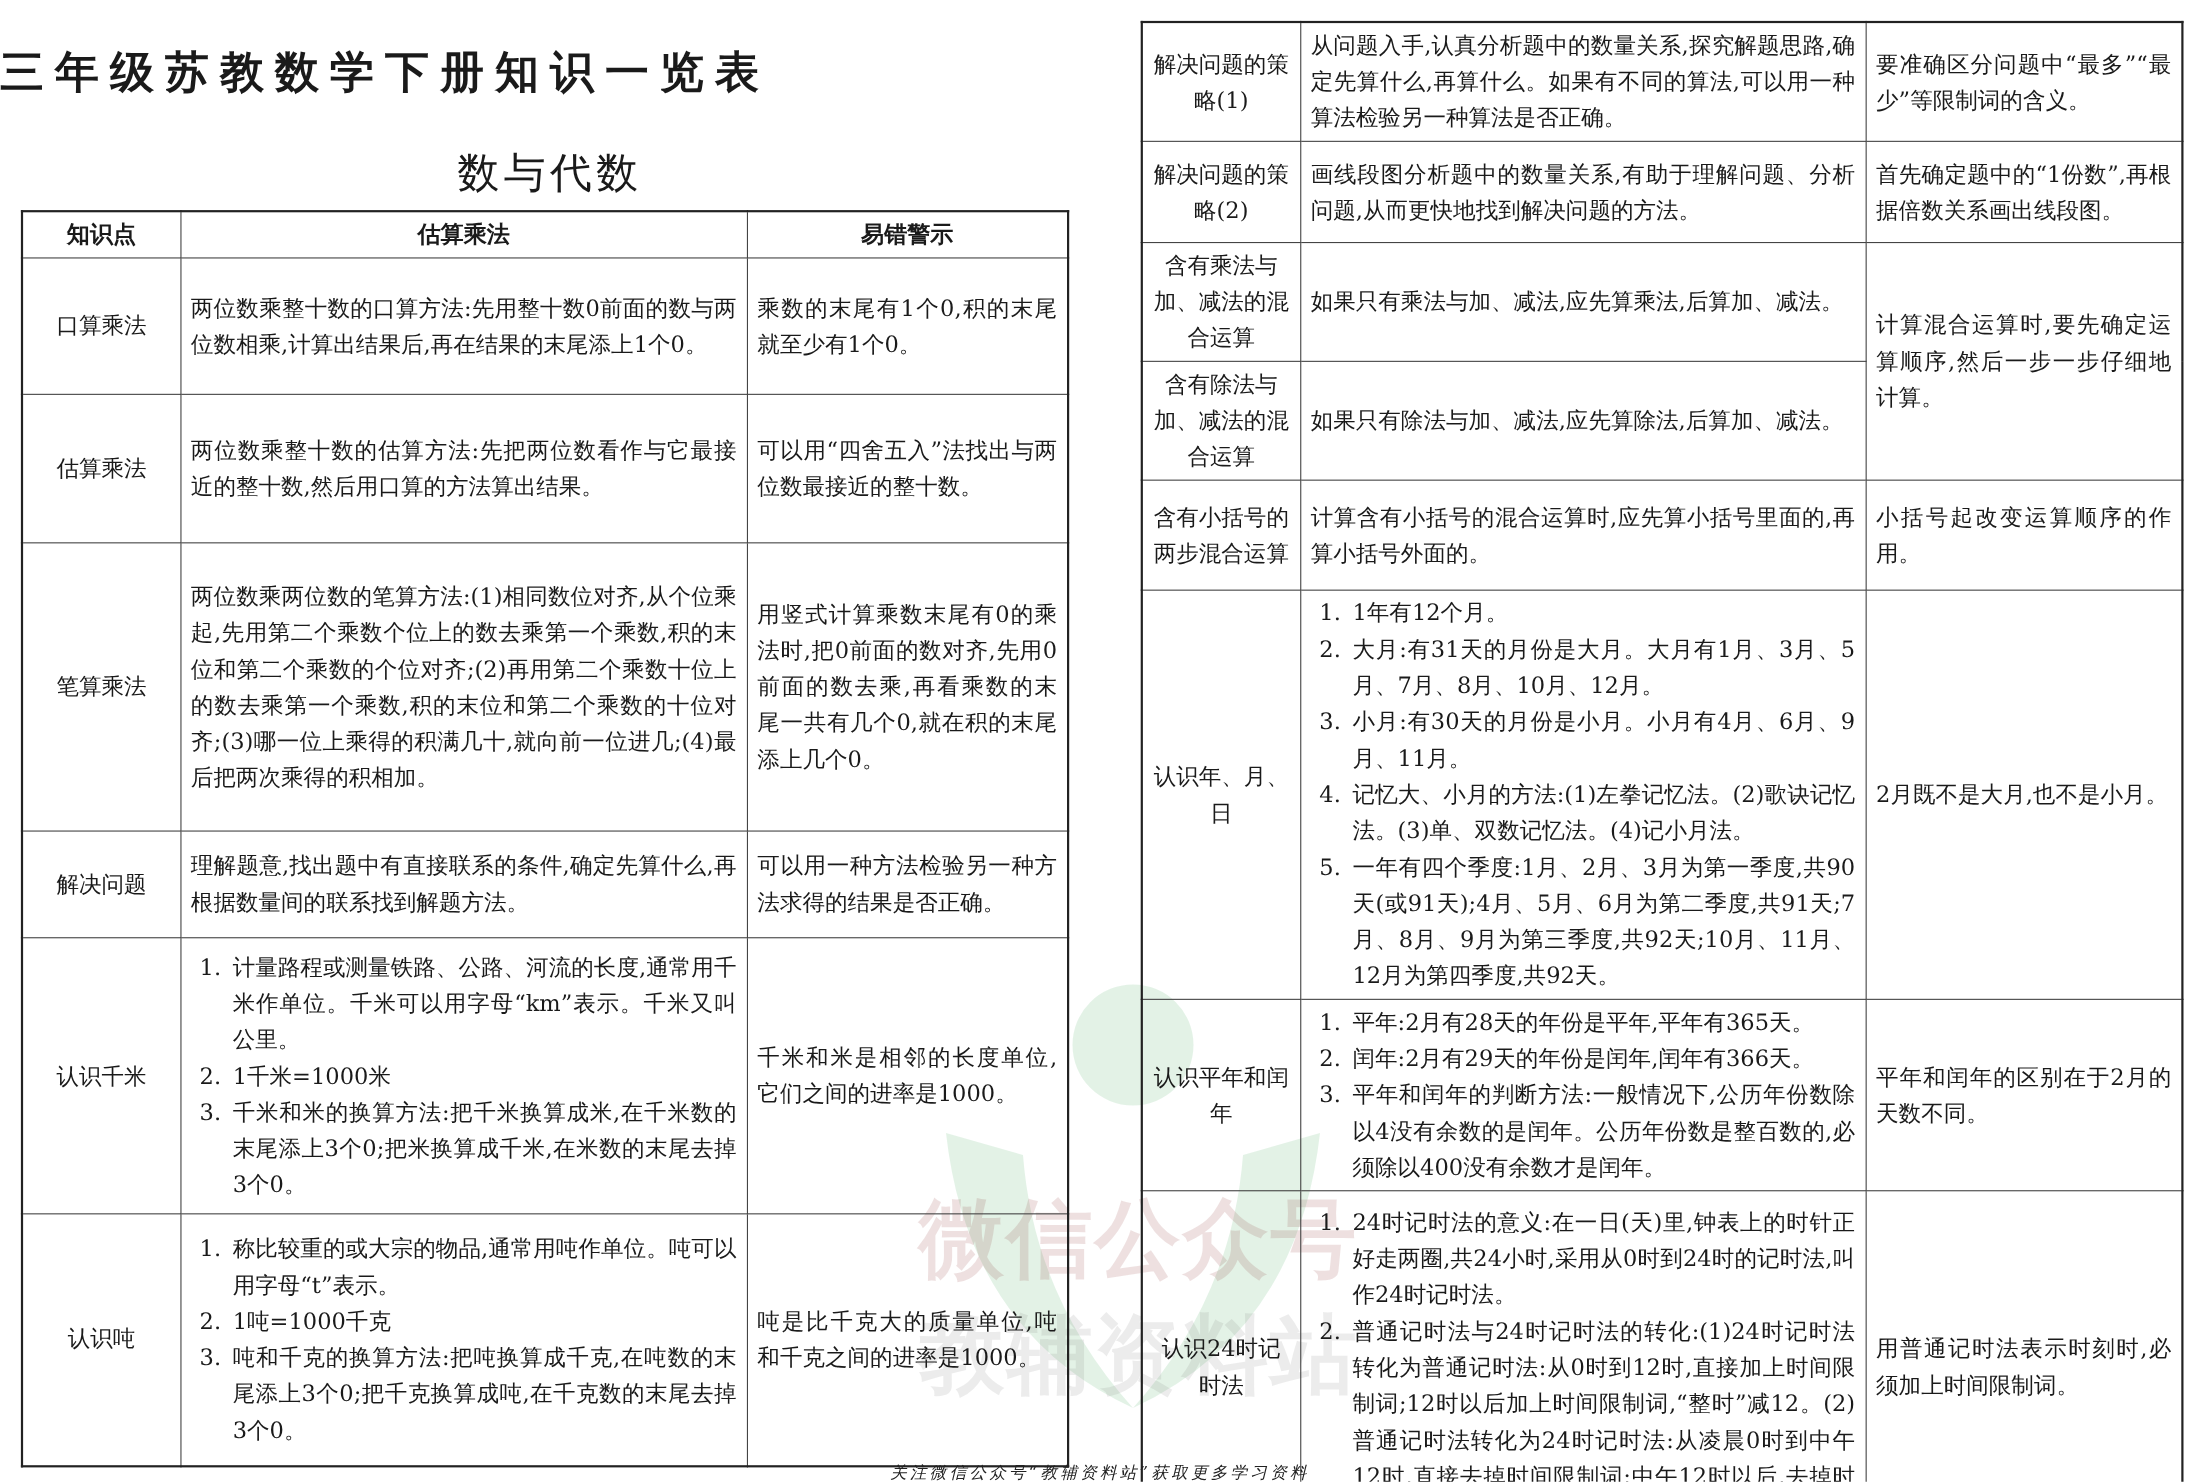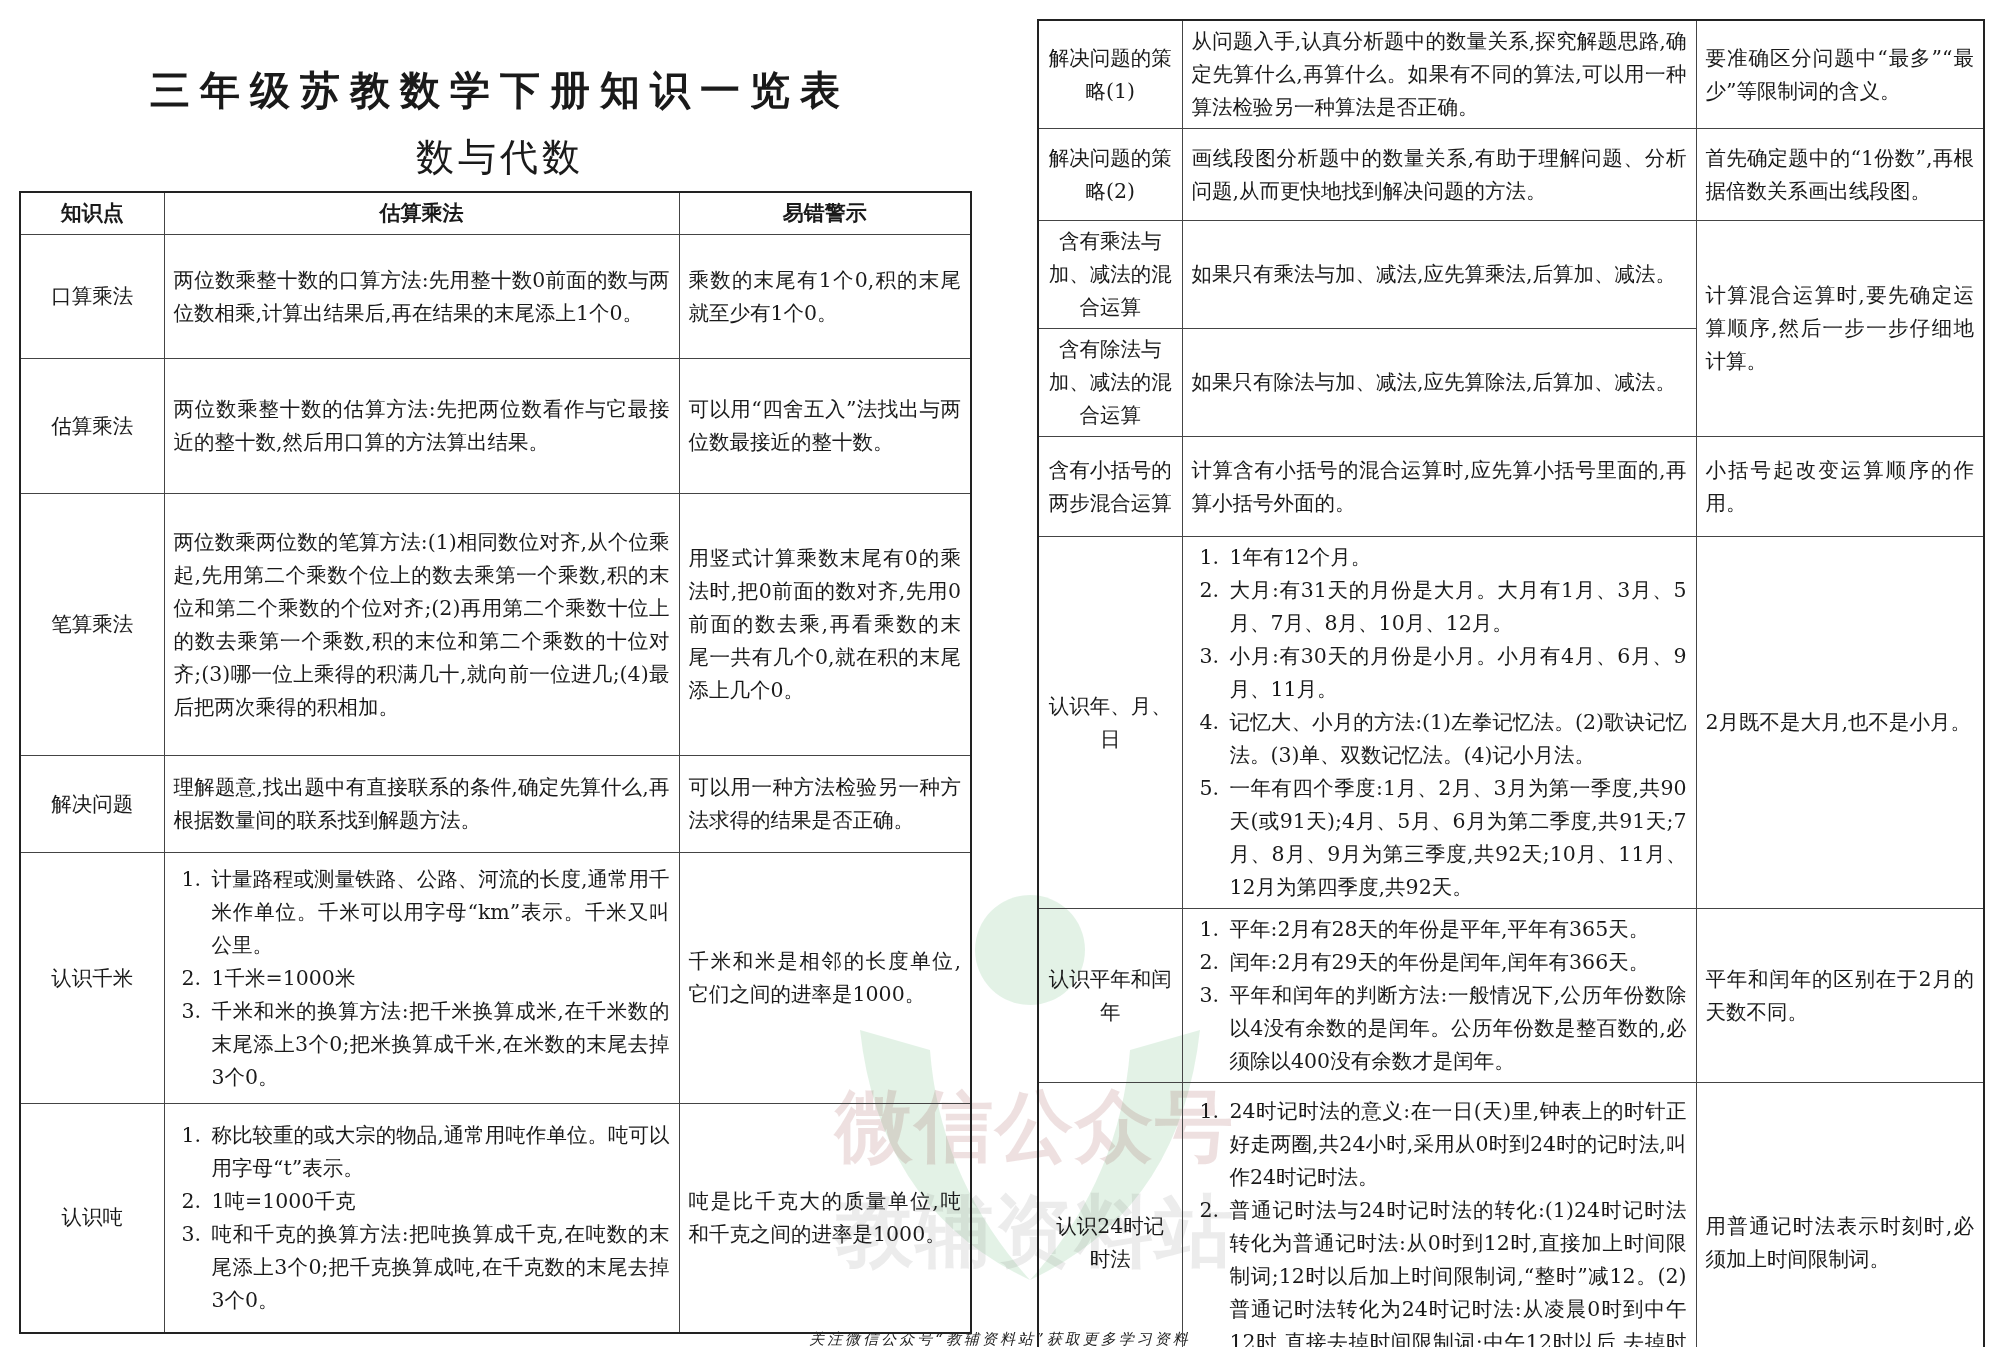--- a/index.html
+++ b/index.html
@@ -1,18 +1,18 @@
 <!DOCTYPE html>
 <html><head>
 <meta charset="utf-8">
 <style>
   html,body{margin:0;padding:0;background:#ffffff;}
   body{width:2000px;height:1347px;position:relative;overflow:hidden;
        font-family:"DejaVu Serif","Liberation Serif",serif;color:#1a1a1a;}
-  .title{position:absolute;left:0;width:1000px;top:63px;text-align:center;
+  .title{position:absolute;left:0;width:1000px;top:38px;text-align:left;
          font-size:40px;font-weight:bold;letter-spacing:10px;
          font-family:"DejaVu Serif",serif;}
   .subtitle{position:absolute;left:0;width:1000px;top:132px;text-align:center;
          font-size:38px;font-weight:normal;letter-spacing:4px;
          font-family:"DejaVu Serif",serif;}
   table.kt{position:absolute;border-collapse:collapse;table-layout:fixed;
            border:2px solid #222;}
   table.kt td, table.kt th{border:1px solid #444;padding:4px 9px;
            font-size:20.5px;line-height:33px;vertical-align:middle;
            font-family:"DejaVu Serif",serif;font-weight:normal;}

